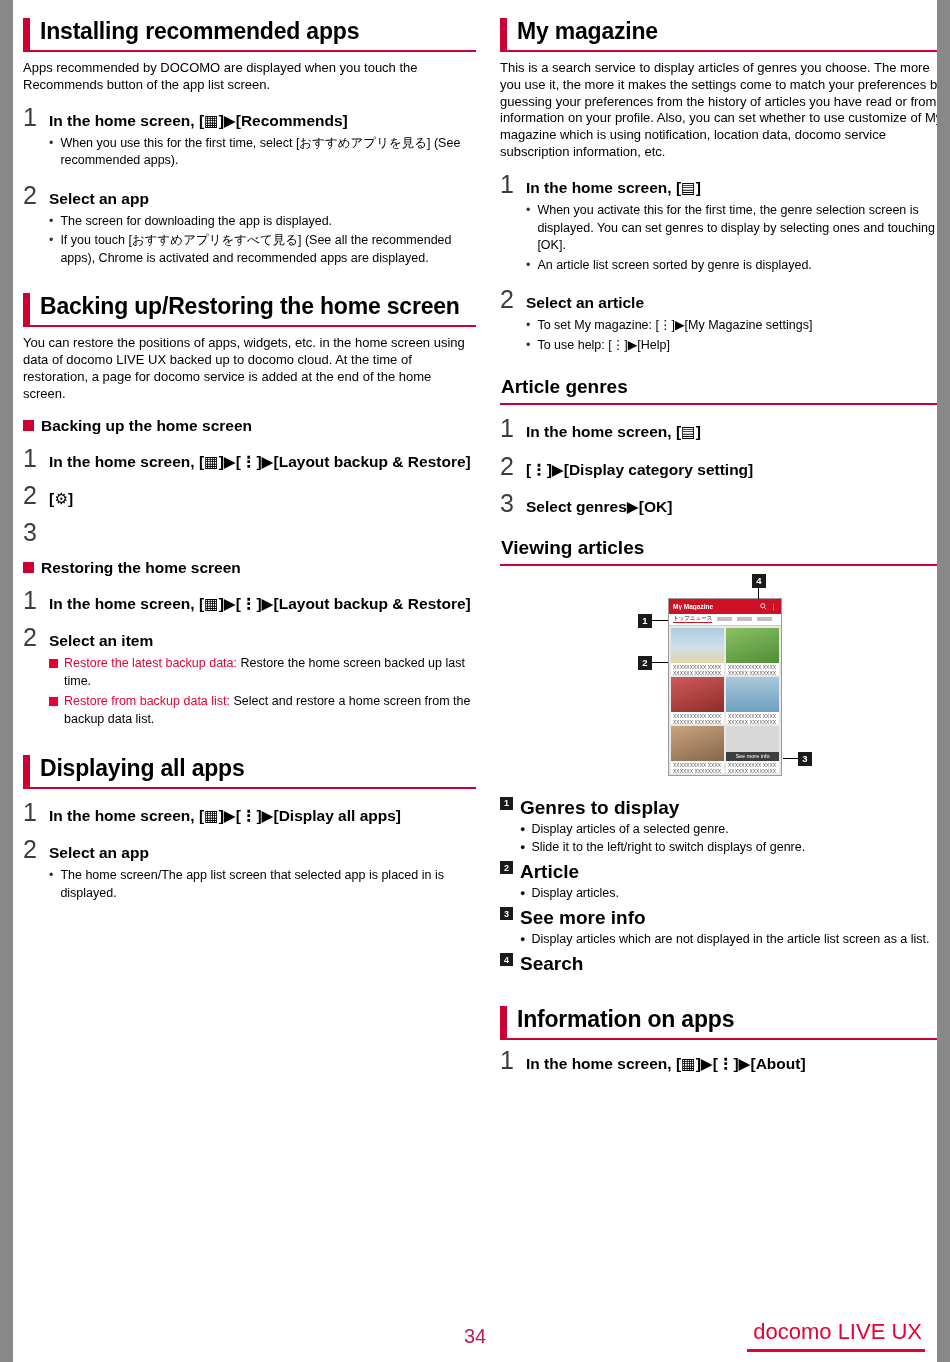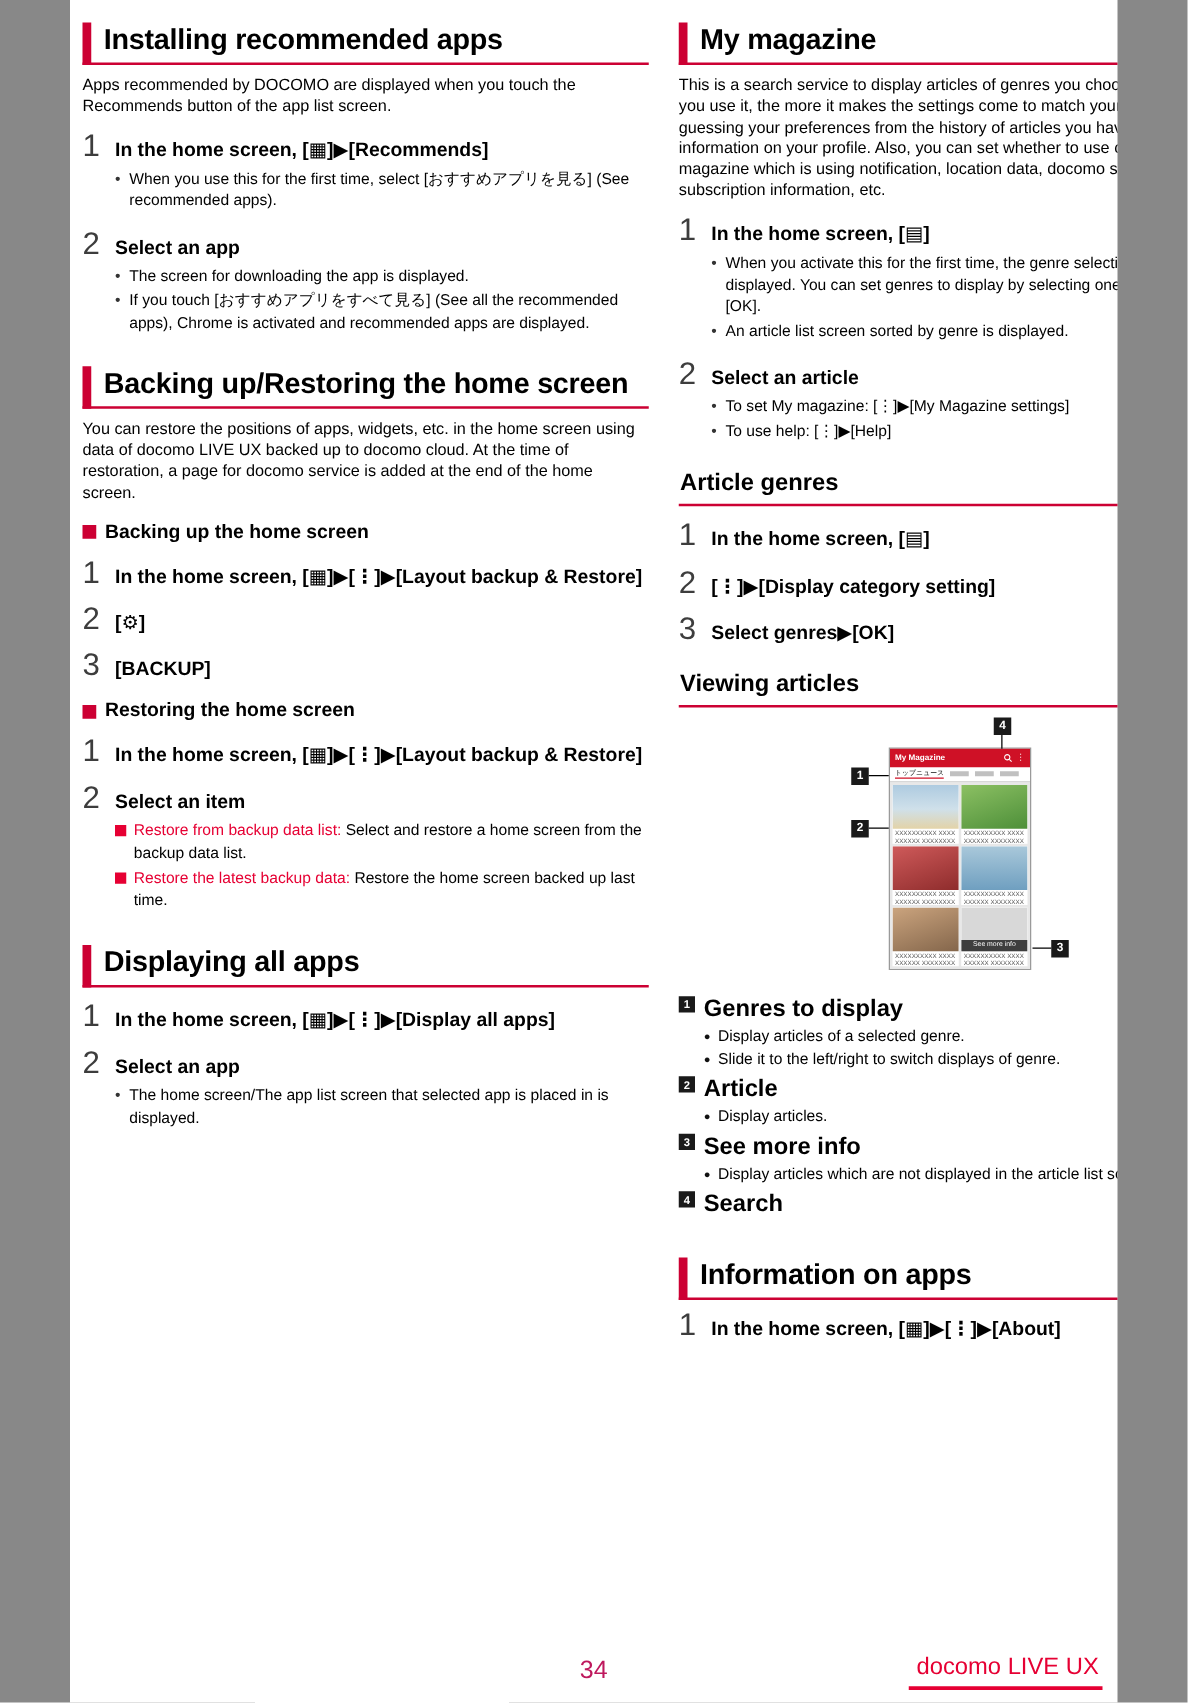--- a/index.html
+++ b/index.html
@@ -4,21 +4,21 @@
 <style>
   :root{
     --accent:#cc0033;
     --red-text:#e60033;
     --phone-header:#cf1126;
     --badge:#1a1a1a;
   }
   *{box-sizing:border-box;margin:0;padding:0;}
   body{background:#888;font-family:"Liberation Sans","DejaVu Sans",sans-serif;}
   .page{
-    position:relative;width:838px;height:1362px;background:#fff;color:#000;
+    position:relative;width:924px;height:1362px;background:#fff;color:#000;
     margin:0 auto;overflow:hidden;
   }
   .cols{display:flex;gap:24px;padding:12px 12px 0 10px;}
   .col{flex:0 0 453px;max-width:453px;}
 
   
   .sec-title{
     font-size:23px;font-weight:bold;line-height:1.12;
     border-left:7px solid var(--accent);
     border-bottom:2px solid var(--accent);
@@ -77,21 +77,21 @@
   
   .leg-row{display:flex;gap:7px;align-items:flex-start;margin-top:4px;}
   .leg-badge{flex:none;width:13px;height:13px;background:var(--badge);color:#fff;font-size:9px;font-weight:bold;display:flex;align-items:center;justify-content:center;margin-top:1px;}
   .leg-title{font-size:19px;font-weight:bold;line-height:1.25;}
   .leg-bullets{margin-left:20px;}
   .leg-bul{display:flex;gap:6px;font-size:12.5px;line-height:1.38;margin:1px 0;}
   .leg-bul .cdot{flex:none;font-size:9px;line-height:1.9;color:#111;}
 
   
   .page-num{position:absolute;left:0;right:0;bottom:14px;text-align:center;font-size:20px;color:#be185d;}
-  .brand{position:absolute;right:12px;bottom:10px;color:var(--red-text);font-size:19px;border-bottom:3px solid var(--red-text);padding:0 3px 4px 6px;margin-left:20px;}
+  .brand{position:absolute;right:12px;bottom:10px;color:var(--red-text);font-size:22px;border-bottom:3px solid var(--red-text);padding:0 3px 4px 6px;margin-left:20px;}
 </style>
 </head>
 <body>
 
 <div class="page">
   <div class="cols">
 
     <div class="col">
 
       <div>
@@ -145,48 +145,45 @@
             </div>
         </div>
         <div class="step">
           <div class="step-num">2</div>
           <div class="step-body">
               <div class="step-text">[⚙]</div>
             </div>
         </div>
         <div class="step">
           <div class="step-num">3</div>
-          <div class="step-body">
-              <div class="step-text">[BACKUP]</div>
-            </div>
         </div>
 
         <div class="subhead">
           <span class="sq"></span>
           <span>Restoring the home screen</span>
         </div>
 
         <div class="step">
           <div class="step-num">1</div>
           <div class="step-body">
               <div class="step-text">In the home screen, [▦]▶[⋮]▶[Layout backup &amp; Restore]</div>
             </div>
         </div>
         <div class="step">
           <div class="step-num">2</div>
           <div class="step-body">
             <div class="step-text">Select an item</div>
             <div class="bullets">
               <div class="sq-item">
                 <span class="sq2"></span>
-                <span><span class="lbl">Restore from backup data list:</span><span> Select and restore a home screen from the backup data list.</span></span>
+                <span><span class="lbl">Restore the latest backup data:</span><span> Restore the home screen backed up last time.</span></span>
               </div>
               <div class="sq-item">
                 <span class="sq2"></span>
-                <span><span class="lbl">Restore the latest backup data:</span><span> Restore the home screen backed up last time.</span></span>
+                <span><span class="lbl">Restore from backup data list:</span><span> Select and restore a home screen from the backup data list.</span></span>
               </div>
             </div>
           </div>
         </div>
       </div>
 
       <div>
         <h2 class="sec-title mt">Displaying all apps</h2>
 
         <div class="step">

